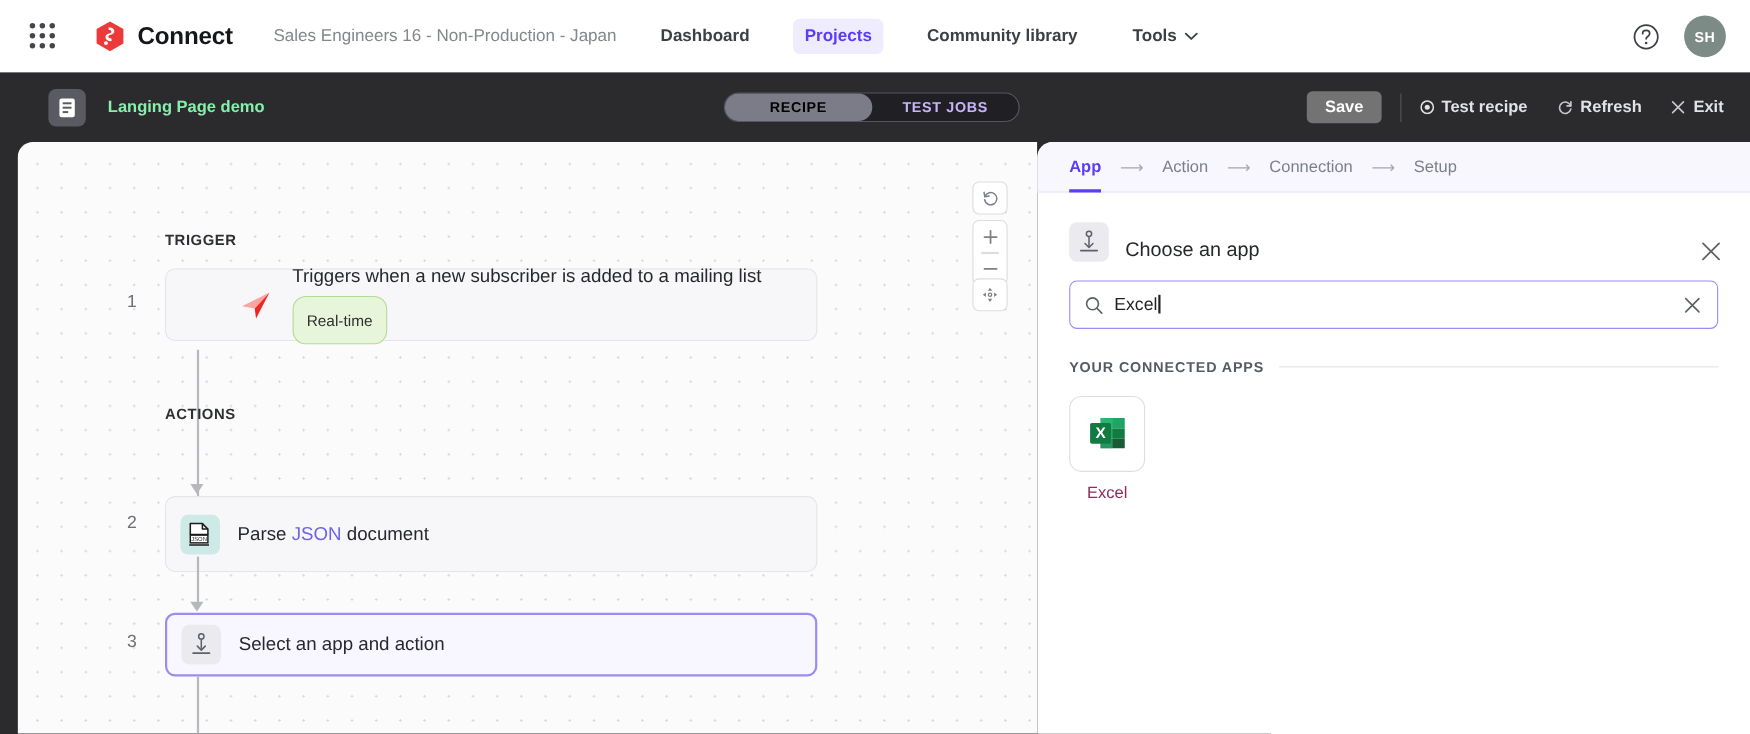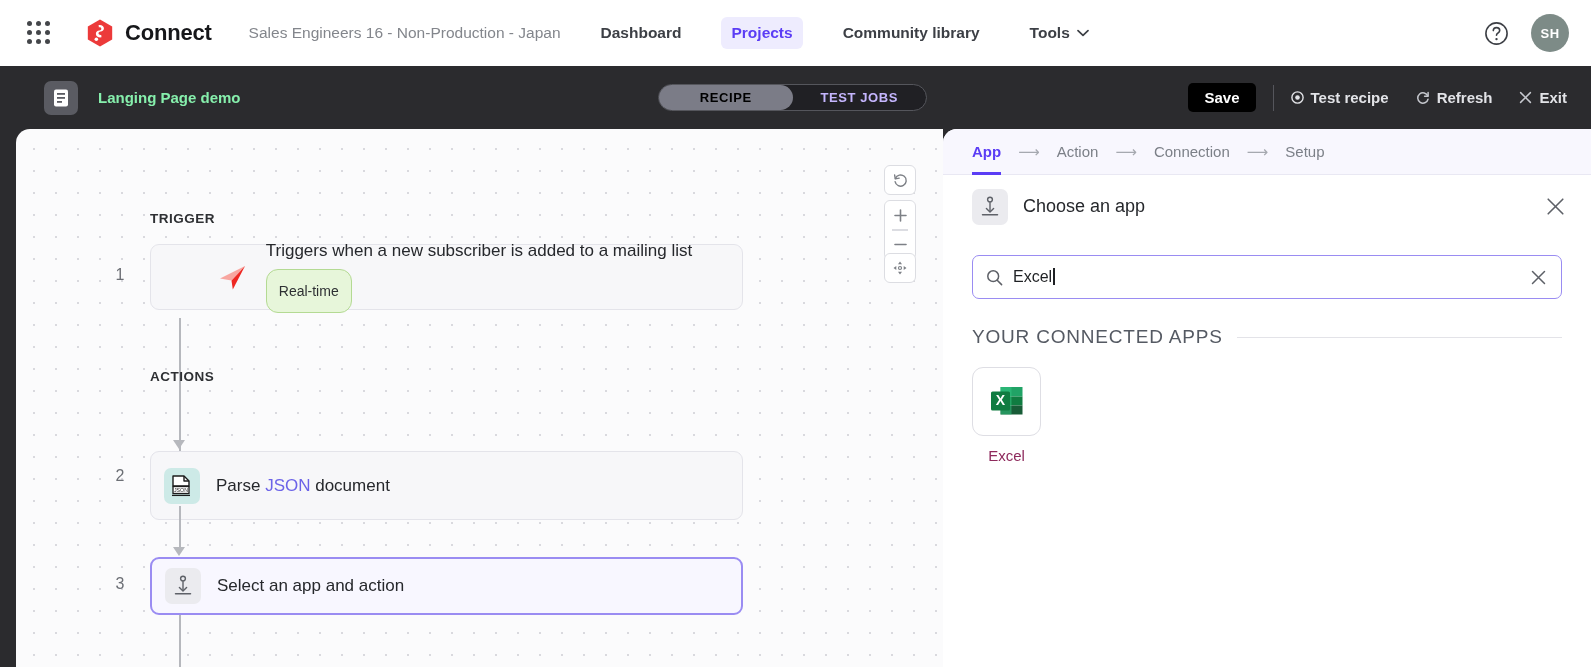--- a/index.html
+++ b/index.html
@@ -89,21 +89,21 @@
     display: flex; align-items: center; justify-content: center;
     font-size: 13px; font-weight: bold; letter-spacing: 0.6px;
     color: #c4b5fd; cursor: pointer; border-radius: 14px;
   }
   .seg-btn.on { background: #7b7c87; color: #000000; }
   .tb-right {
     position: absolute; right: 0; top: 66px; height: 63px;
     display: flex; align-items: center;
   }
   .save-btn {
-    background: #000000; color: #fff;
+    background: #737373; color: #fff;
     font-size: 15px; font-weight: bold;
     padding: 6px 16px; border-radius: 5px;
     cursor: pointer;
   }
   .tb-divider { width: 1px; height: 26px; background: #55565c; margin: 0 17px; }
   .tb-action {
     display: flex; align-items: center; gap: 7px;
     font-size: 15px; font-weight: bold; color: #e2e3e7;
     margin-right: 27px; cursor: pointer; white-space: nowrap;
   }
@@ -201,21 +201,21 @@
   .crumb {
     font-size: 15px; color: #7c8088; cursor: pointer;
     height: 46px; display: flex; align-items: center;
   }
   .crumb.active {
     color: #5b3df5; font-weight: bold;
     box-shadow: inset 0 -3px 0 0 #5b3df5;
   }
   .crumb-arrow { color: #a6a9b0; font-size: 15px; }
   .panel-head {
-    height: 63px; display: flex; align-items: center;
+    height: 63px; display: flex; align-items: flex-end;
     padding: 0 0 0 29px;
   }
   .panel-head-icon {
     width: 36px; height: 36px; border-radius: 7px; background: #ebebef;
     display: flex; align-items: center; justify-content: center;
     flex: 0 0 36px;
   }
   .panel-head-title {
     margin-left: 15px; font-size: 18px; color: #26282c;
   }
@@ -239,21 +239,21 @@
   .caret {
     display: inline-block; width: 1.5px; height: 17px;
     background: #1f2124; vertical-align: -3px; margin-left: 1px;
   }
   .search-clear { cursor: pointer; color: #5d6067; display: flex; }
   .group-head {
     display: flex; align-items: center; gap: 14px;
     margin-top: 27px;
   }
   .group-title {
-    font-size: 19px; font-weight: normal; color: #555a63;
+    font-size: 13px; font-weight: bold; color: #555a63;
     letter-spacing: 0.8px; white-space: nowrap;
   }
   .group-rule { flex: 1 1 auto; height: 1px; background: #e3e3e8; }
   .apps { display: flex; gap: 22px; margin-top: 19px; }
   .app-card { width: 69px; cursor: pointer; text-align: center; }
   .app-tile {
     width: 69px; height: 69px;
     border: 1px solid #dedee4; border-radius: 11px;
     background: #fff;
     display: flex; align-items: center; justify-content: center;

